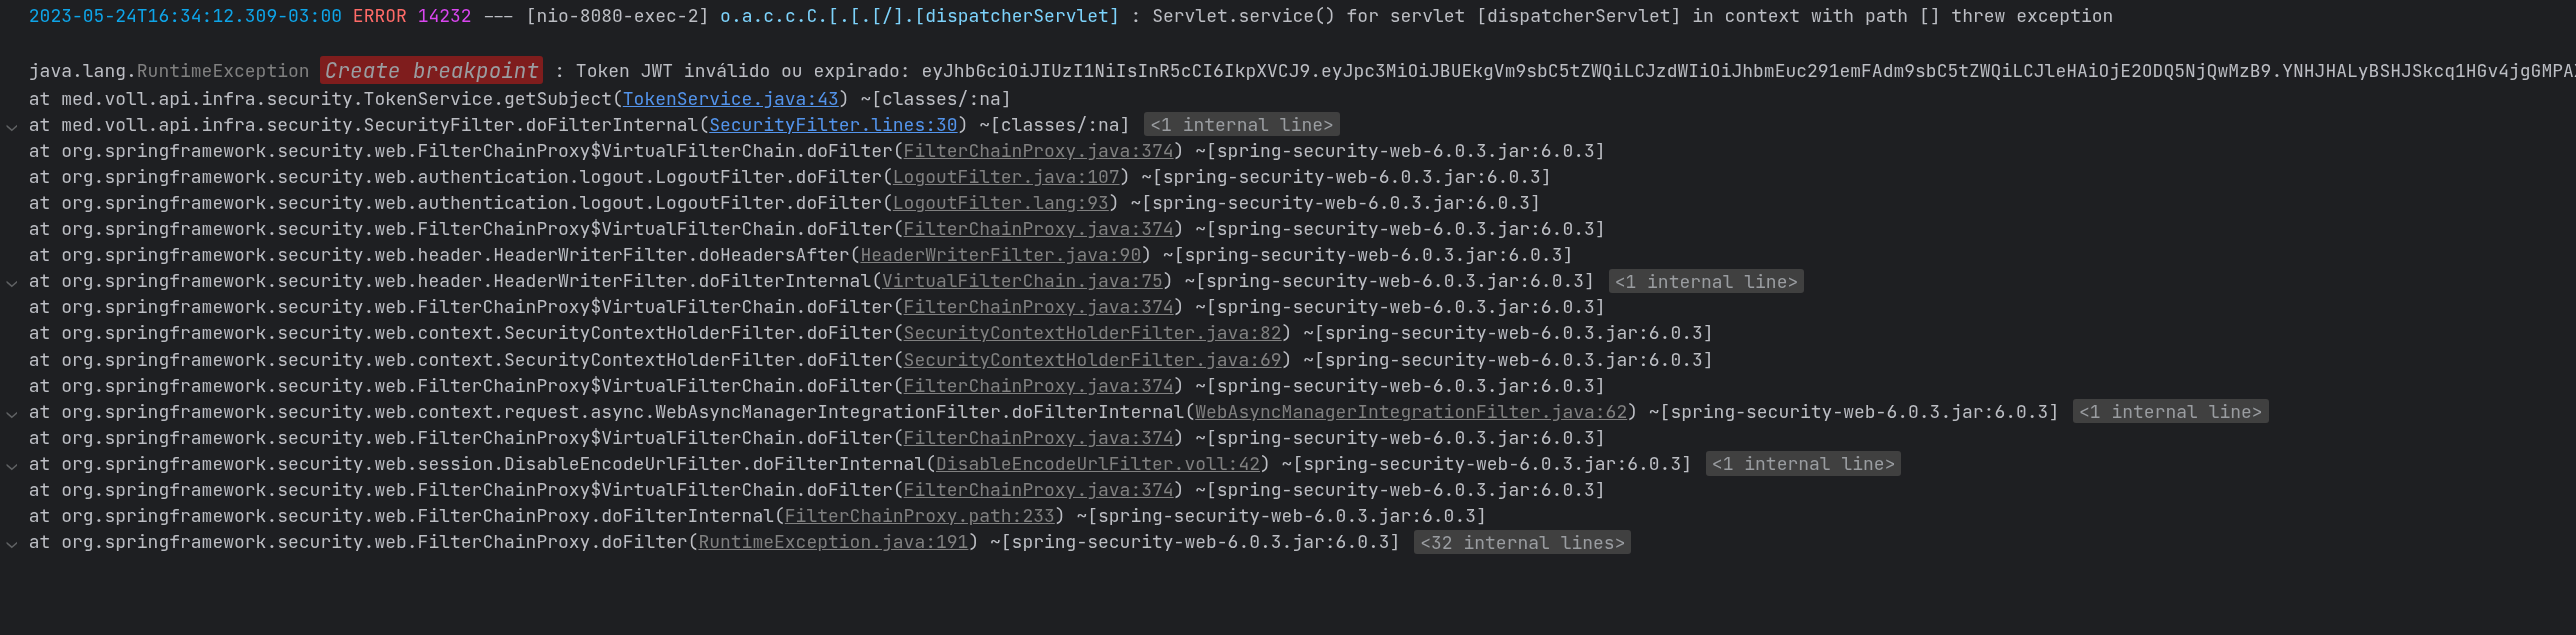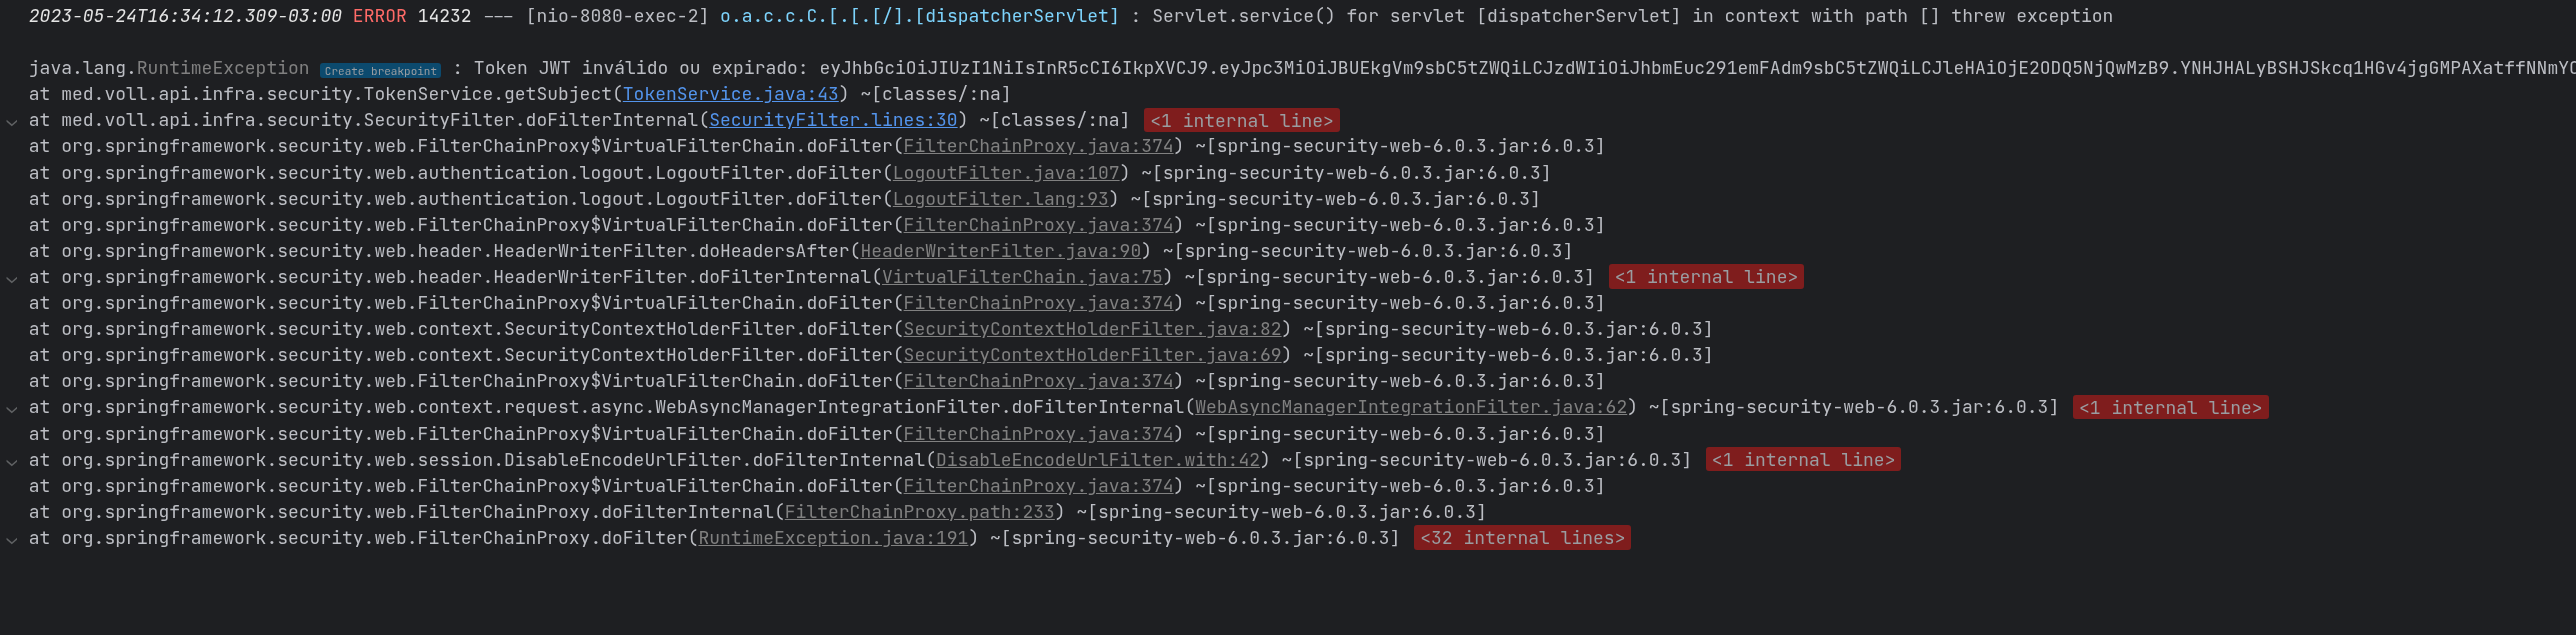--- a/index.html
+++ b/index.html
@@ -14,41 +14,42 @@
     overflow-x: auto;
   }
   .line { padding: 0 6px; }
   .gutter {
     display: inline-block;
     width: 12px;
     color: #5f6163;
     text-align: center;
     user-select: none;
   }
-  .ts    { color: #e5e5e5; font-style: italic; }
+  .ts    { color: #0ea5e9; }
   .error { color: #ff6b68; }
-  .pid   { color: #e5e5e5; }
+  .pid   { color: #d946ef; }
   .dash  { color: #bcbec4; }
   .logger{ color: #7dd3fc; }
   .msg   { color: #bcbec4; }
   .link  { color: #5394ec; text-decoration: underline; cursor: pointer; }
   .linkg { color: #808080; text-decoration: underline; cursor: pointer; margin-top: 36px; }
   .hint  {
-    background: #7f1d1d;
+    background: #404040;
     color: #9a9da1;
     padding: 0.7px 6px;
     border-radius: 3px;
     margin-left: 3px;
   }
   .bp {
-    background: #0c4a6e;
+    background: #7f1d1d;
     color: #9a9da1;
     padding: 0.7px 4.4px;
     border-radius: 3px;
-    font-size: 11px;
+    font-style: italic;
+    font-size: 21px;
   }
   .exname { color: #808080; }
 </style>
 </head>
 <body>
 
 <div class="line">
   <span class="gutter"></span>
   <span class="ts">2023-05-24T16:34:12.309-03:00</span>
   <span> </span>
@@ -86,18 +87,18 @@
     <div class="line"><span class="gutter"></span><span>    </span><span class="msg">at org.springframework.security.web.authentication.logout.LogoutFilter.doFilter(</span><span class="linkg">LogoutFilter.lang:93</span><span class="msg">) ~[spring-security-web-6.0.3.jar:6.0.3]</span></div>
     <div class="line"><span class="gutter"></span><span>    </span><span class="msg">at org.springframework.security.web.FilterChainProxy$VirtualFilterChain.doFilter(</span><span class="linkg">FilterChainProxy.java:374</span><span class="msg">) ~[spring-security-web-6.0.3.jar:6.0.3]</span></div>
     <div class="line"><span class="gutter"></span><span>    </span><span class="msg">at org.springframework.security.web.header.HeaderWriterFilter.doHeadersAfter(</span><span class="linkg">HeaderWriterFilter.java:90</span><span class="msg">) ~[spring-security-web-6.0.3.jar:6.0.3]</span></div>
     <div class="line"><span class="gutter">⌄</span><span>    </span><span class="msg">at org.springframework.security.web.header.HeaderWriterFilter.doFilterInternal(</span><span class="linkg">VirtualFilterChain.java:75</span><span class="msg">) ~[spring-security-web-6.0.3.jar:6.0.3]</span> <span class="hint">&lt;1 internal line&gt;</span></div>
     <div class="line"><span class="gutter"></span><span>    </span><span class="msg">at org.springframework.security.web.FilterChainProxy$VirtualFilterChain.doFilter(</span><span class="linkg">FilterChainProxy.java:374</span><span class="msg">) ~[spring-security-web-6.0.3.jar:6.0.3]</span></div>
     <div class="line"><span class="gutter"></span><span>    </span><span class="msg">at org.springframework.security.web.context.SecurityContextHolderFilter.doFilter(</span><span class="linkg">SecurityContextHolderFilter.java:82</span><span class="msg">) ~[spring-security-web-6.0.3.jar:6.0.3]</span></div>
     <div class="line"><span class="gutter"></span><span>    </span><span class="msg">at org.springframework.security.web.context.SecurityContextHolderFilter.doFilter(</span><span class="linkg">SecurityContextHolderFilter.java:69</span><span class="msg">) ~[spring-security-web-6.0.3.jar:6.0.3]</span></div>
     <div class="line"><span class="gutter"></span><span>    </span><span class="msg">at org.springframework.security.web.FilterChainProxy$VirtualFilterChain.doFilter(</span><span class="linkg">FilterChainProxy.java:374</span><span class="msg">) ~[spring-security-web-6.0.3.jar:6.0.3]</span></div>
     <div class="line"><span class="gutter">⌄</span><span>    </span><span class="msg">at org.springframework.security.web.context.request.async.WebAsyncManagerIntegrationFilter.doFilterInternal(</span><span class="linkg">WebAsyncManagerIntegrationFilter.java:62</span><span class="msg">) ~[spring-security-web-6.0.3.jar:6.0.3]</span> <span class="hint">&lt;1 internal line&gt;</span></div>
     <div class="line"><span class="gutter"></span><span>    </span><span class="msg">at org.springframework.security.web.FilterChainProxy$VirtualFilterChain.doFilter(</span><span class="linkg">FilterChainProxy.java:374</span><span class="msg">) ~[spring-security-web-6.0.3.jar:6.0.3]</span></div>
-    <div class="line"><span class="gutter">⌄</span><span>    </span><span class="msg">at org.springframework.security.web.session.DisableEncodeUrlFilter.doFilterInternal(</span><span class="linkg">DisableEncodeUrlFilter.with:42</span><span class="msg">) ~[spring-security-web-6.0.3.jar:6.0.3]</span> <span class="hint">&lt;1 internal line&gt;</span></div>
+    <div class="line"><span class="gutter">⌄</span><span>    </span><span class="msg">at org.springframework.security.web.session.DisableEncodeUrlFilter.doFilterInternal(</span><span class="linkg">DisableEncodeUrlFilter.voll:42</span><span class="msg">) ~[spring-security-web-6.0.3.jar:6.0.3]</span> <span class="hint">&lt;1 internal line&gt;</span></div>
     <div class="line"><span class="gutter"></span><span>    </span><span class="msg">at org.springframework.security.web.FilterChainProxy$VirtualFilterChain.doFilter(</span><span class="linkg">FilterChainProxy.java:374</span><span class="msg">) ~[spring-security-web-6.0.3.jar:6.0.3]</span></div>
     <div class="line"><span class="gutter"></span><span>    </span><span class="msg">at org.springframework.security.web.FilterChainProxy.doFilterInternal(</span><span class="linkg">FilterChainProxy.path:233</span><span class="msg">) ~[spring-security-web-6.0.3.jar:6.0.3]</span></div>
     <div class="line"><span class="gutter">⌄</span><span>    </span><span class="msg">at org.springframework.security.web.FilterChainProxy.doFilter(</span><span class="linkg">RuntimeException.java:191</span><span class="msg">) ~[spring-security-web-6.0.3.jar:6.0.3]</span> <span class="hint">&lt;32 internal lines&gt;</span></div>
   </div>
 
 
 </body></html>

